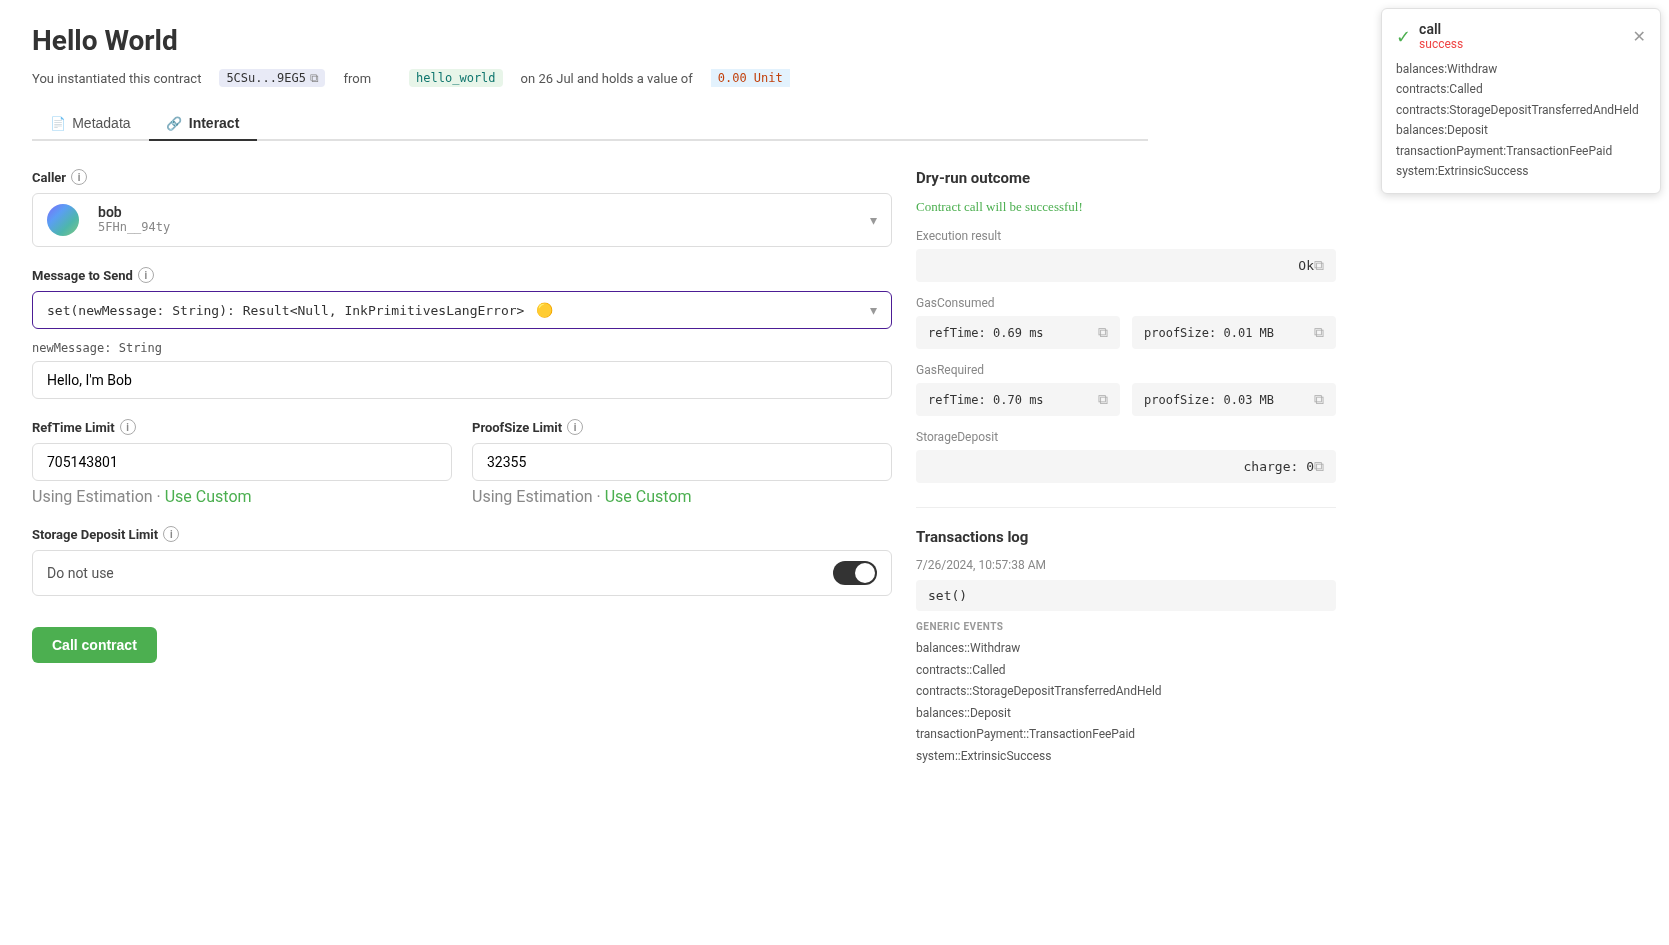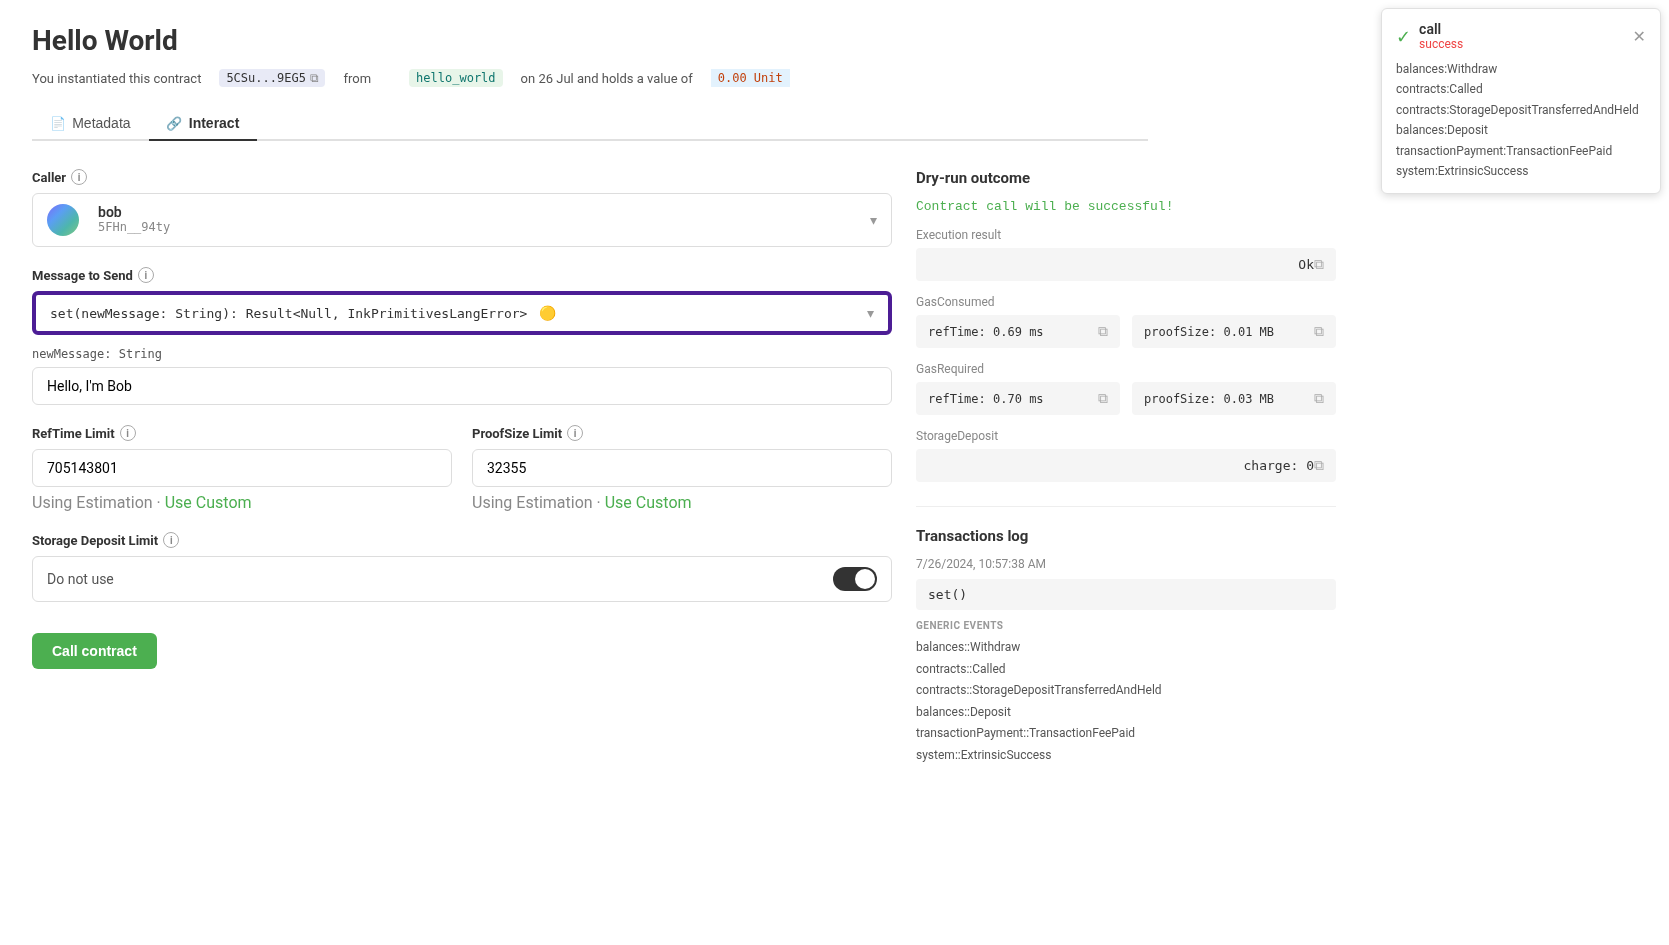--- a/index.html
+++ b/index.html
@@ -140,21 +140,21 @@
       height: 32px;
       border-radius: 50%;
       background: linear-gradient(135deg, #7c6af7, #5b9ef4, #4db6ac, #81c784);
     }
     .caller-name { font-weight: 600; font-size: 14px; }
     .caller-addr { font-size: 12px; color: #888; font-family: monospace; }
     .chevron { color: #999; }
 
     
     .message-dropdown {
-      border: 4px solid #4c1d95;
+      border: 1px solid #4c1d95;
       border-radius: 6px;
       padding: 10px 14px;
       display: flex;
       align-items: center;
       justify-content: space-between;
       cursor: pointer;
       margin-bottom: 12px;
       background: #fff;
     }
     .message-text { font-family: monospace; font-size: 13px; color: #333; }
@@ -229,21 +229,21 @@
       border-radius: 6px;
       padding: 10px 20px;
       font-size: 14px;
       font-weight: 600;
       cursor: pointer;
     }
 
     
     .panel-section { margin-bottom: 24px; }
     .panel-title { font-size: 15px; font-weight: 700; margin-bottom: 12px; }
-    .success-text { color: #4caf50; font-family: Liberation Mono, monospace; font-size: 13px; margin-bottom: 14px; }
+    .success-text { color: #4caf50; font-family: Liberation Serif, serif; font-size: 13px; margin-bottom: 14px; }
 
     .result-label { font-size: 12px; color: #888; margin-bottom: 6px; }
     .result-box {
       background: #f5f5f5;
       border-radius: 4px;
       padding: 8px 12px;
       font-family: monospace;
       font-size: 13px;
       margin-bottom: 14px;
       display: flex;

